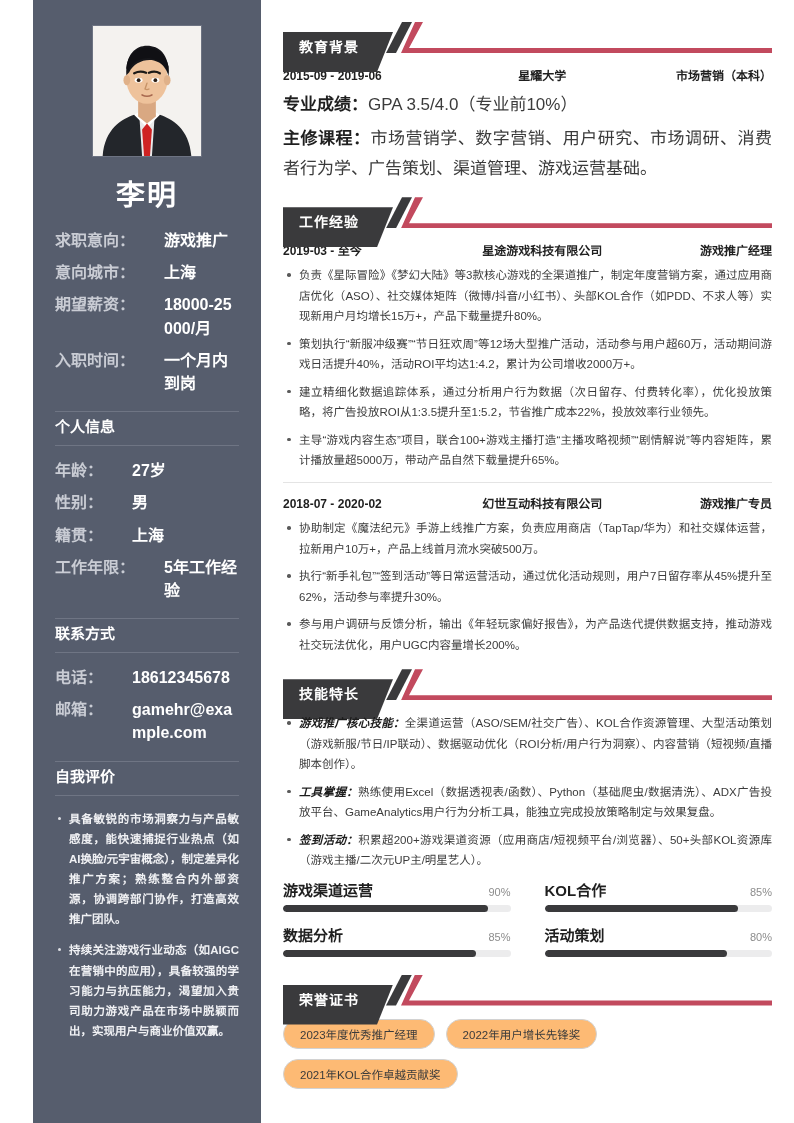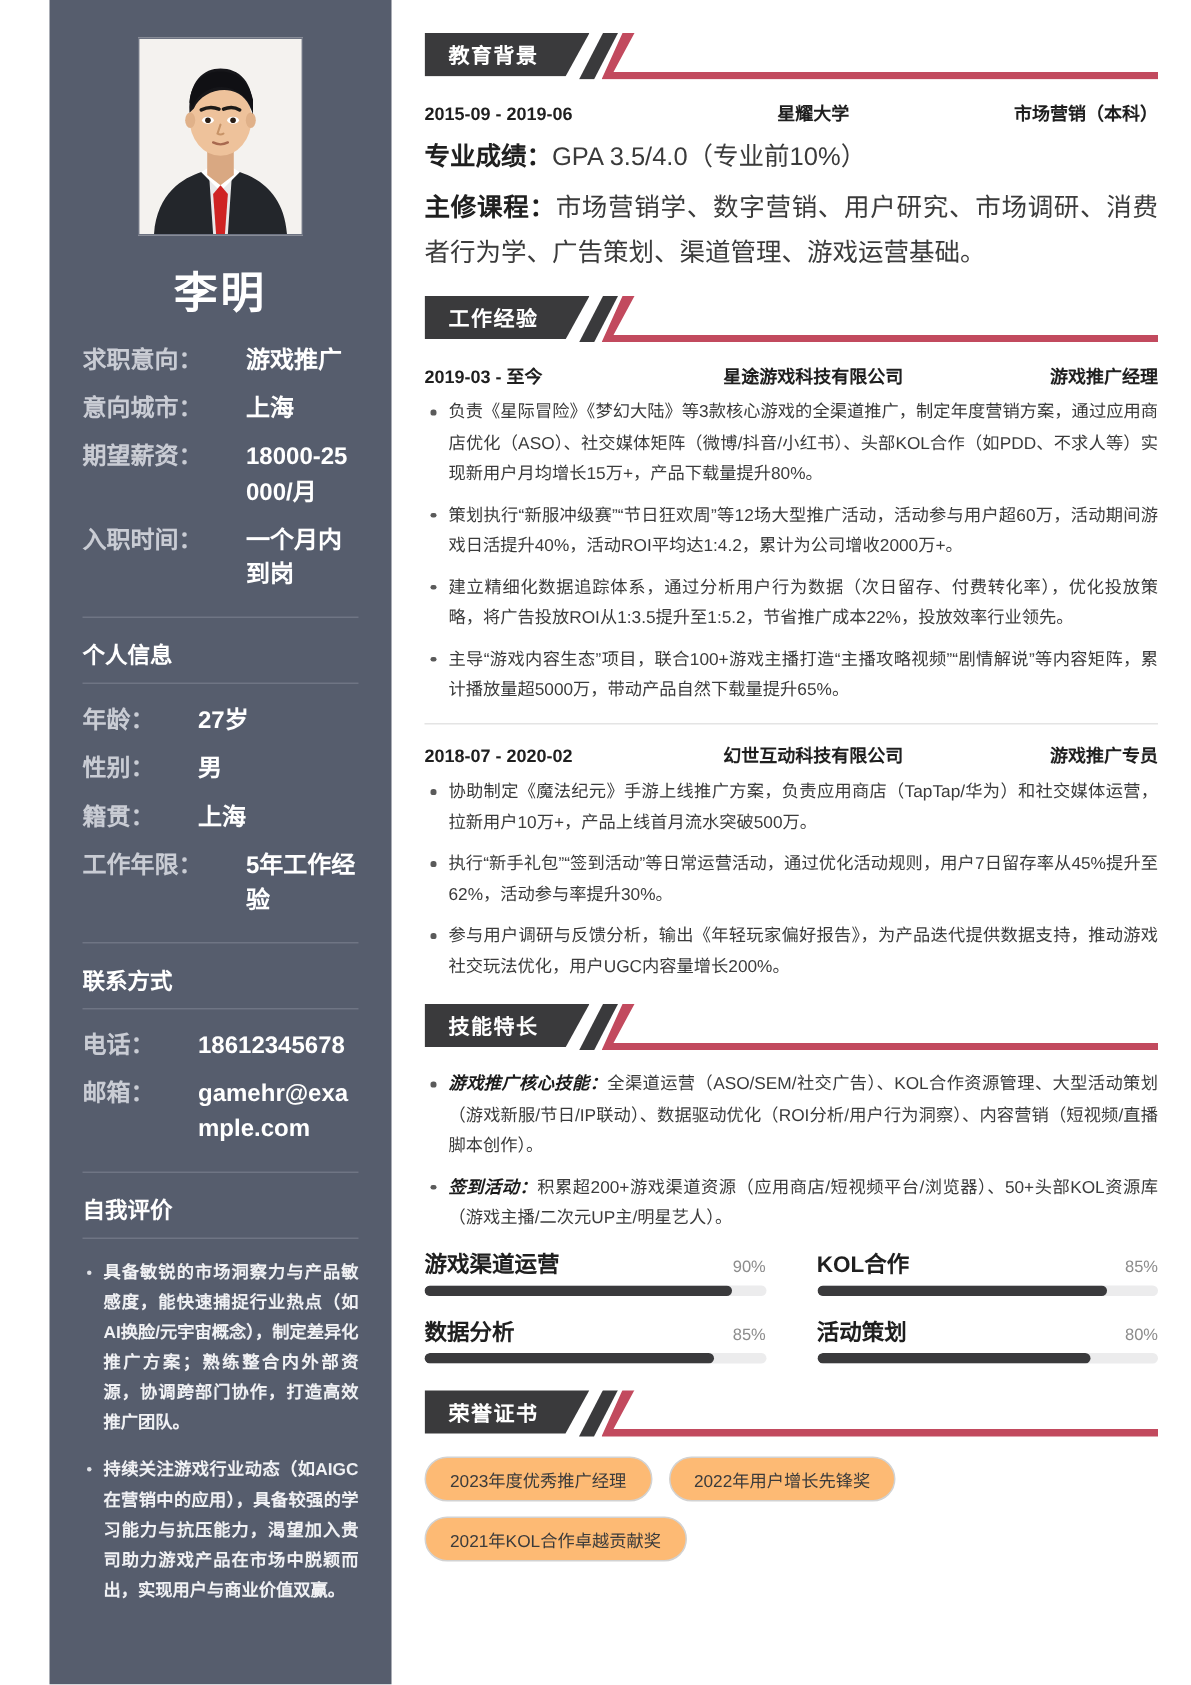--- a/index.html
+++ b/index.html
@@ -72,21 +72,21 @@
   .kv .v {
     color: #ffffff;
     font-weight: bold;
     margin-left: 9px;
     word-break: break-all;
   }
 
   .side-sec {
     margin-top: 16px;
     border-top: 1px solid #6f7584;
-    padding-top: 13px;
+    padding-top: 3px;
   }
   .side-sec-title {
     font-size: 15px;
     font-weight: bold;
     color: #ffffff;
     margin-bottom: 5px;
   }
   .side-sec-rule {
     border-bottom: 1px solid #6f7584;
     margin: 9px 0 13px 0;
@@ -126,22 +126,22 @@
   }
 
   .sec-head {
     position: relative;
     height: 31px;
     margin-bottom: 13px;
   }
   .sec-head .tag {
     position: absolute;
     left: 0;
-    top: 0;
-    height: 29px;
+    top: 10px;
+    height: 40px;
     background: #3a3a3c;
     color: #ffffff;
     font-size: 14px;
     font-weight: bold;
     letter-spacing: 1px;
     line-height: 31px;
     padding: 0 34px 0 16px;
     -webkit-clip-path: polygon(0 0, 100% 0, calc(100% - 16px) 100%, 0 100%);
     clip-path: polygon(0 0, 100% 0, calc(100% - 16px) 100%, 0 100%);
   }
@@ -427,20 +427,21 @@
 
     <section>
       <div class="sec-head" style="margin-top:14px;">
         <div class="tag">技能特长</div>
         <div class="slash"></div>
         <div class="redline"></div>
       </div>
 
       <ul class="bullets">
         <li><b>游戏推广核心技能：</b><span>全渠道运营（ASO/SEM/社交广告）、KOL合作资源管理、大型活动策划（游戏新服/节日/IP联动）、数据驱动优化（ROI分析/用户行为洞察）、内容营销（短视频/直播脚本创作）。</span></li>
+        <li><b>工具掌握：</b><span>熟练使用Excel（数据透视表/函数）、Python（基础爬虫/数据清洗）、ADX广告投放平台、GameAnalytics用户行为分析工具，能独立完成投放策略制定与效果复盘。</span></li>
         <li><b>签到活动：</b><span>积累超200+游戏渠道资源（应用商店/短视频平台/浏览器）、50+头部KOL资源库（游戏主播/二次元UP主/明星艺人）。</span></li>
       </ul>
 
       <div class="bars">
         <div class="bar-item">
           <div class="bar-top">
             <span class="bar-label">游戏渠道运营</span>
             <span class="bar-pct">90%</span>
           </div>
           <div class="bar-track">

